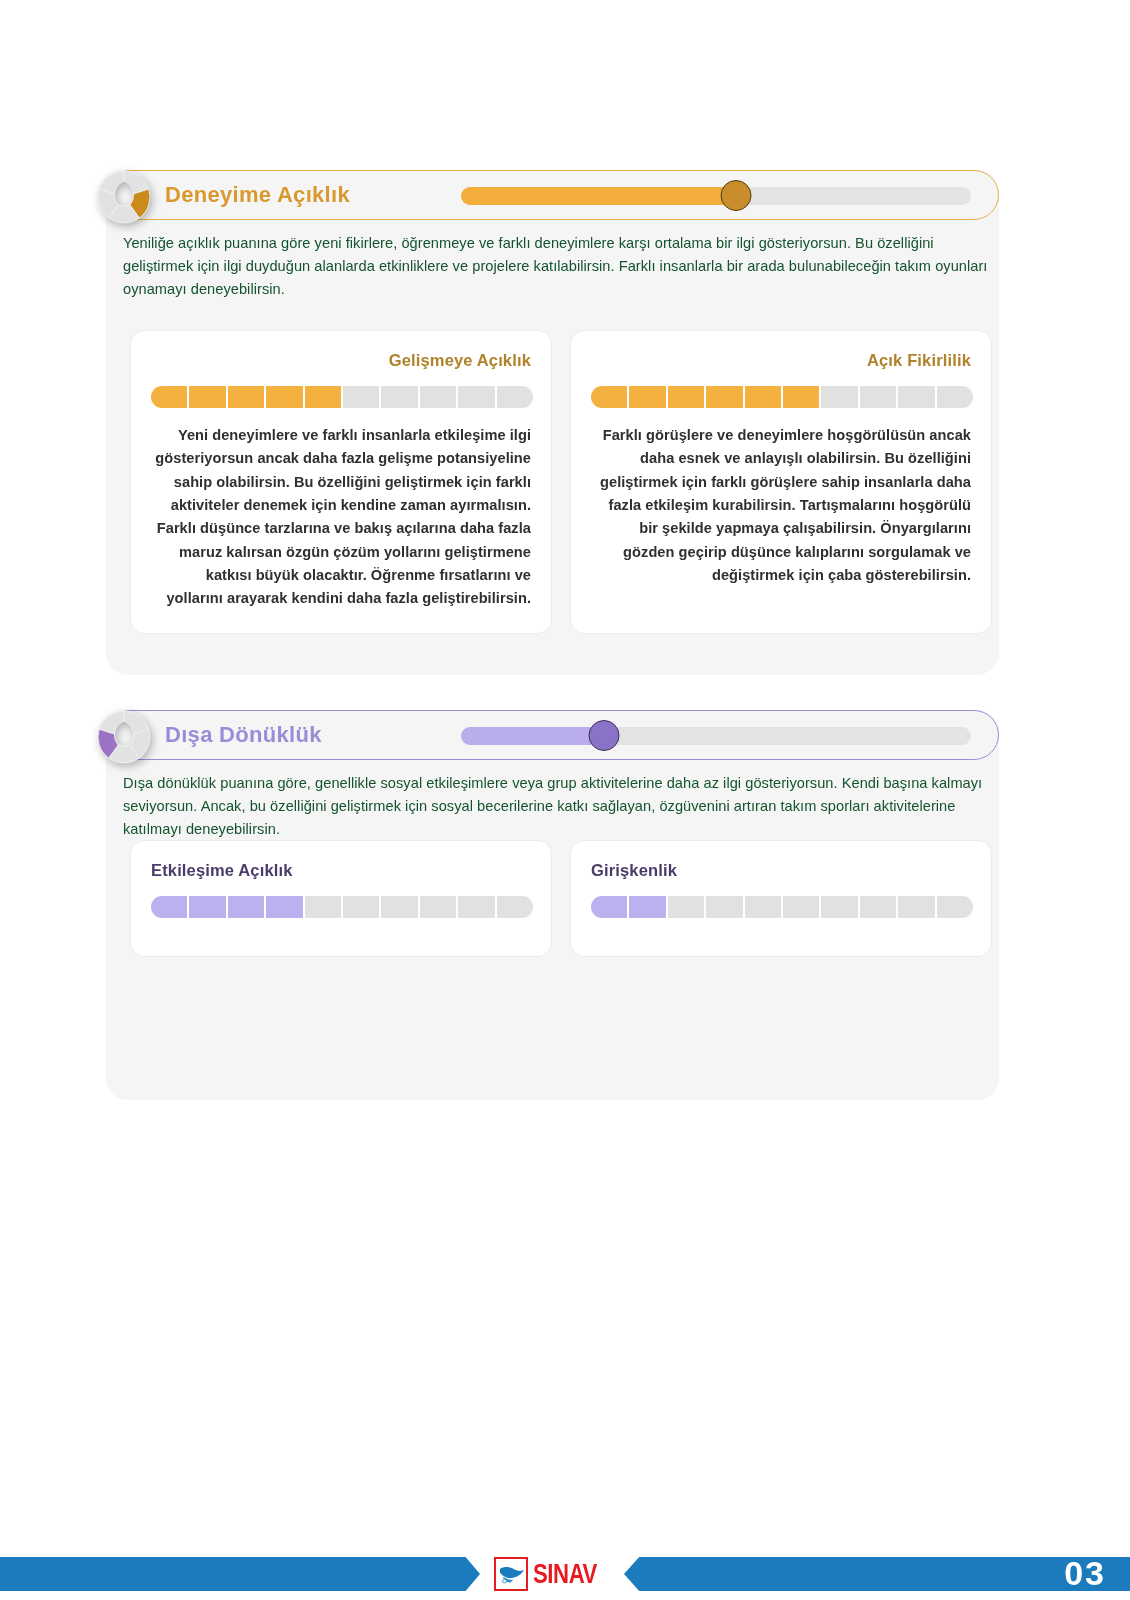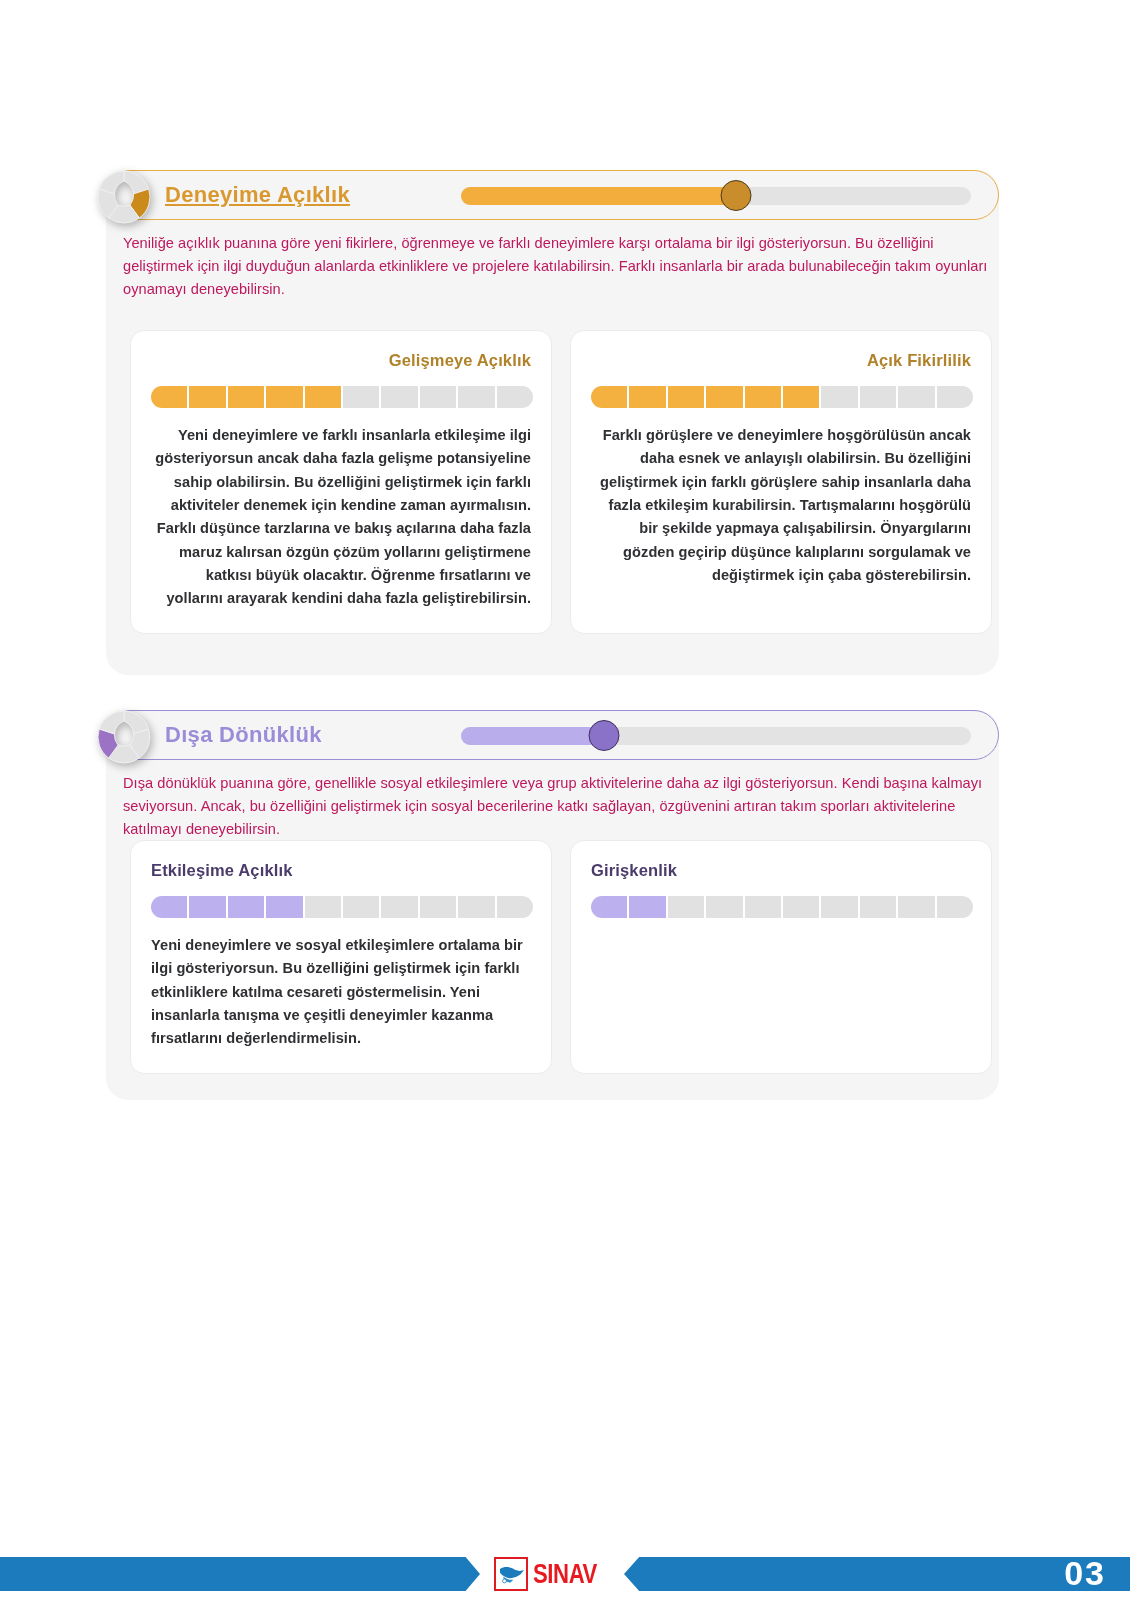--- a/index.html
+++ b/index.html
@@ -39,21 +39,21 @@
   .head-orange { border: 1.4px solid #e8af47; }
   .head-purple { border: 1.4px solid #9a8fd4; }
 
   .section-title {
     font-size: 22px;
     font-weight: bold;
     letter-spacing: .3px;
     margin-left: 58px;
     white-space: nowrap;
   }
-  .title-orange { color: #d9992f; text-decoration: underline; }
+  .title-orange { color: #d9992f; }
   .title-purple { color: #9b8cd8; }
 
   
   .donut {
     position: absolute;
     left: -14px;
     top: -5px;
     width: 62px;
     height: 62px;
     filter: drop-shadow(2px 3px 4px rgba(0,0,0,.28));
@@ -95,21 +95,21 @@
   .thumb-purple { background: #8a72c8; border: 1.6px solid #3c2f5c; }
 
   
   .intro {
     position: absolute;
     left: 17px;
     top: 62px;
     width: 880px;
     font-size: 14.6px;
     line-height: 1.58;
-    color: #be185d;
+    color: #14532d;
     letter-spacing: .05px;
   }
 
   
   .cards {
     position: absolute;
     left: 24px;
     display: flex;
     gap: 18px;
   }
@@ -313,21 +313,20 @@
           <div class="seg on-purple"></div>
           <div class="seg on-purple"></div>
           <div class="seg on-purple"></div>
           <div class="seg"></div>
           <div class="seg"></div>
           <div class="seg"></div>
           <div class="seg"></div>
           <div class="seg"></div>
           <div class="seg"></div>
         </div>
-      <div class="card-body">Yeni deneyimlere ve sosyal etkileşimlere ortalama bir ilgi gösteriyorsun. Bu özelliğini geliştirmek için farklı etkinliklere katılma cesareti göstermelisin. Yeni insanlarla tanışma ve çeşitli deneyimler kazanma fırsatlarını değerlendirmelisin.</div>
     </div>
     <div class="card">
       <div class="card-title ct-purple">Girişkenlik</div>
       <div class="segbar" id="seg-1-1">
           <div class="seg on-purple"></div>
           <div class="seg on-purple"></div>
           <div class="seg"></div>
           <div class="seg"></div>
           <div class="seg"></div>
           <div class="seg"></div>

